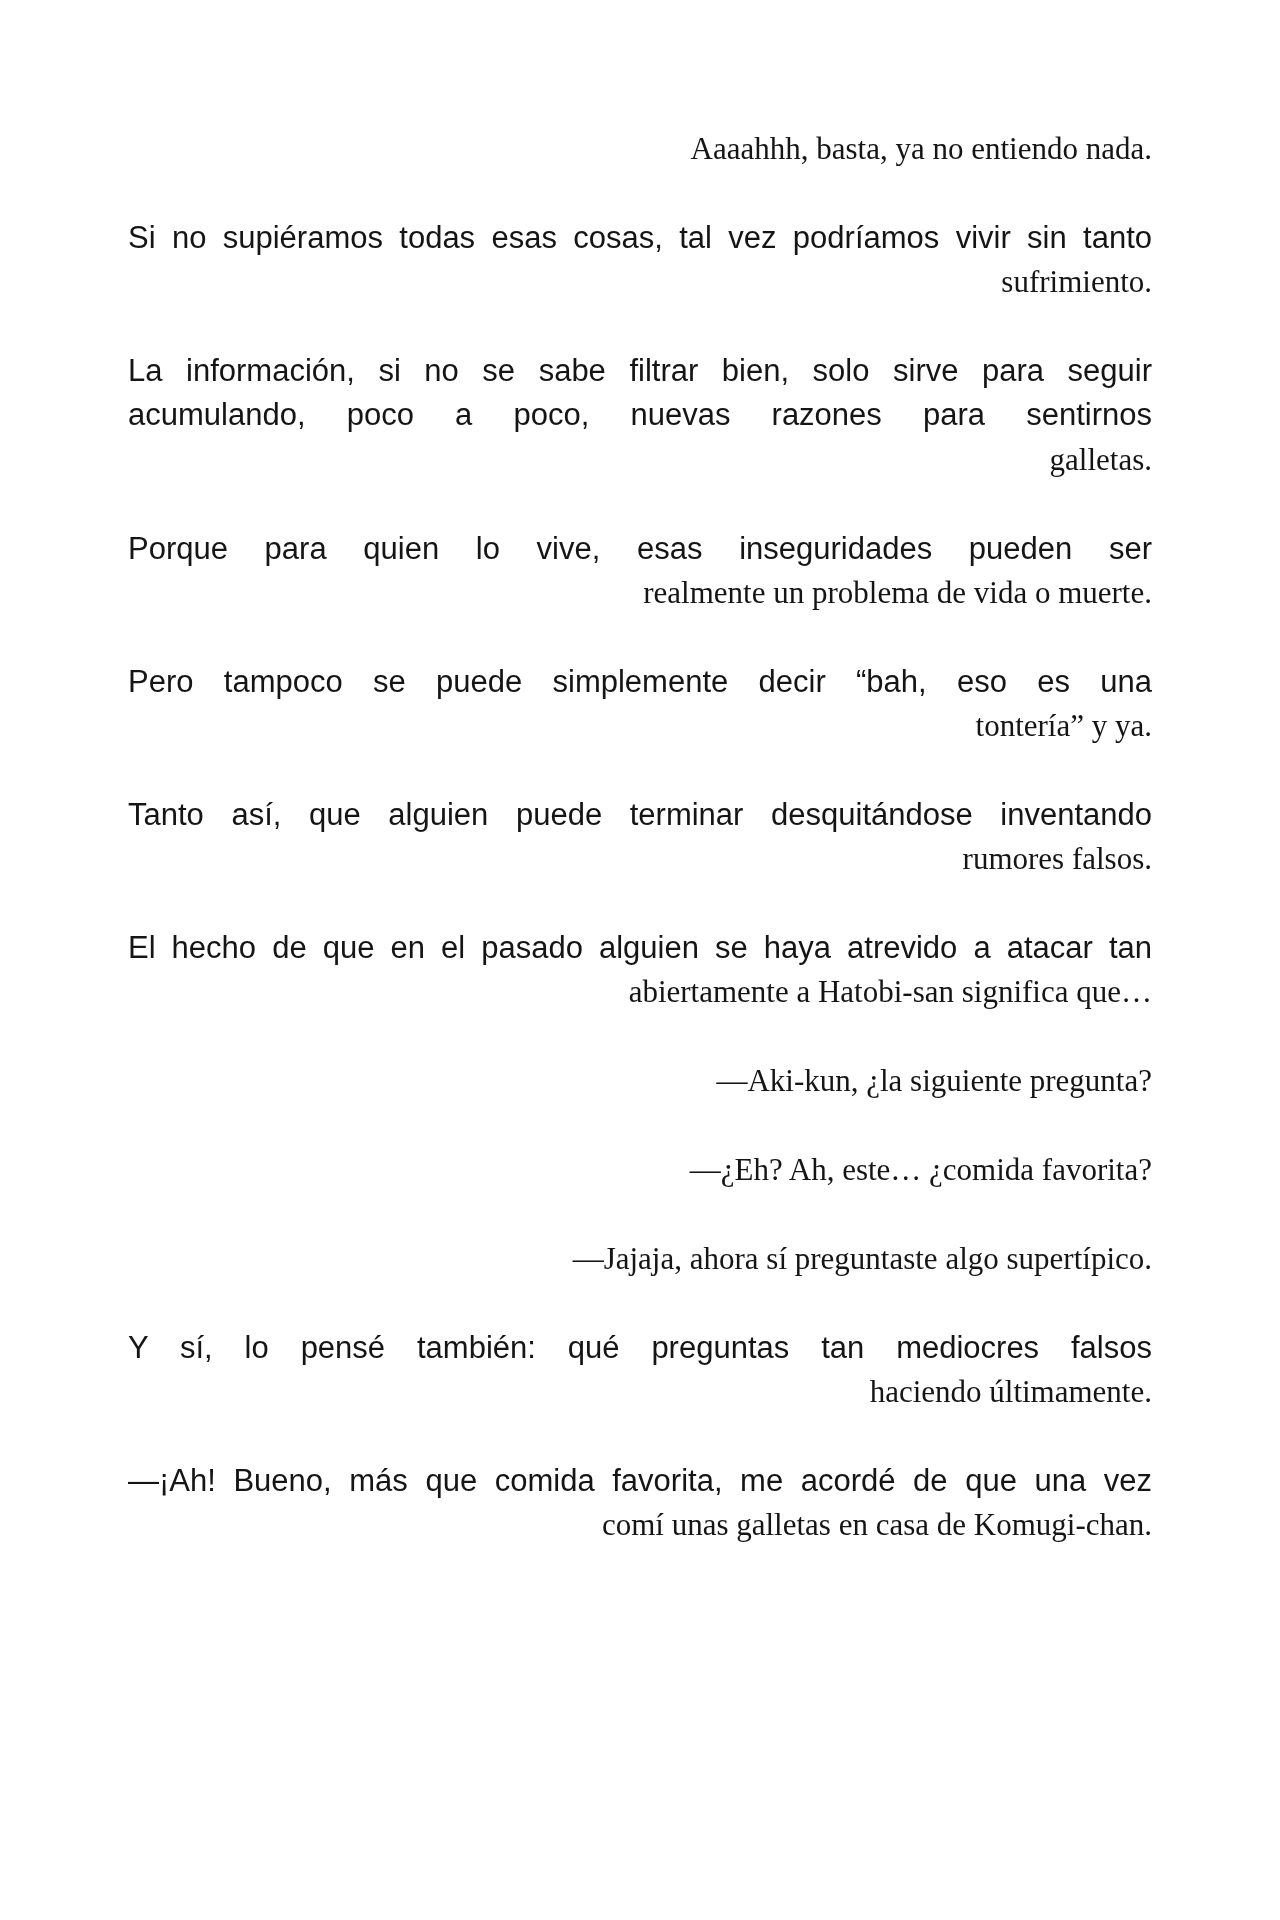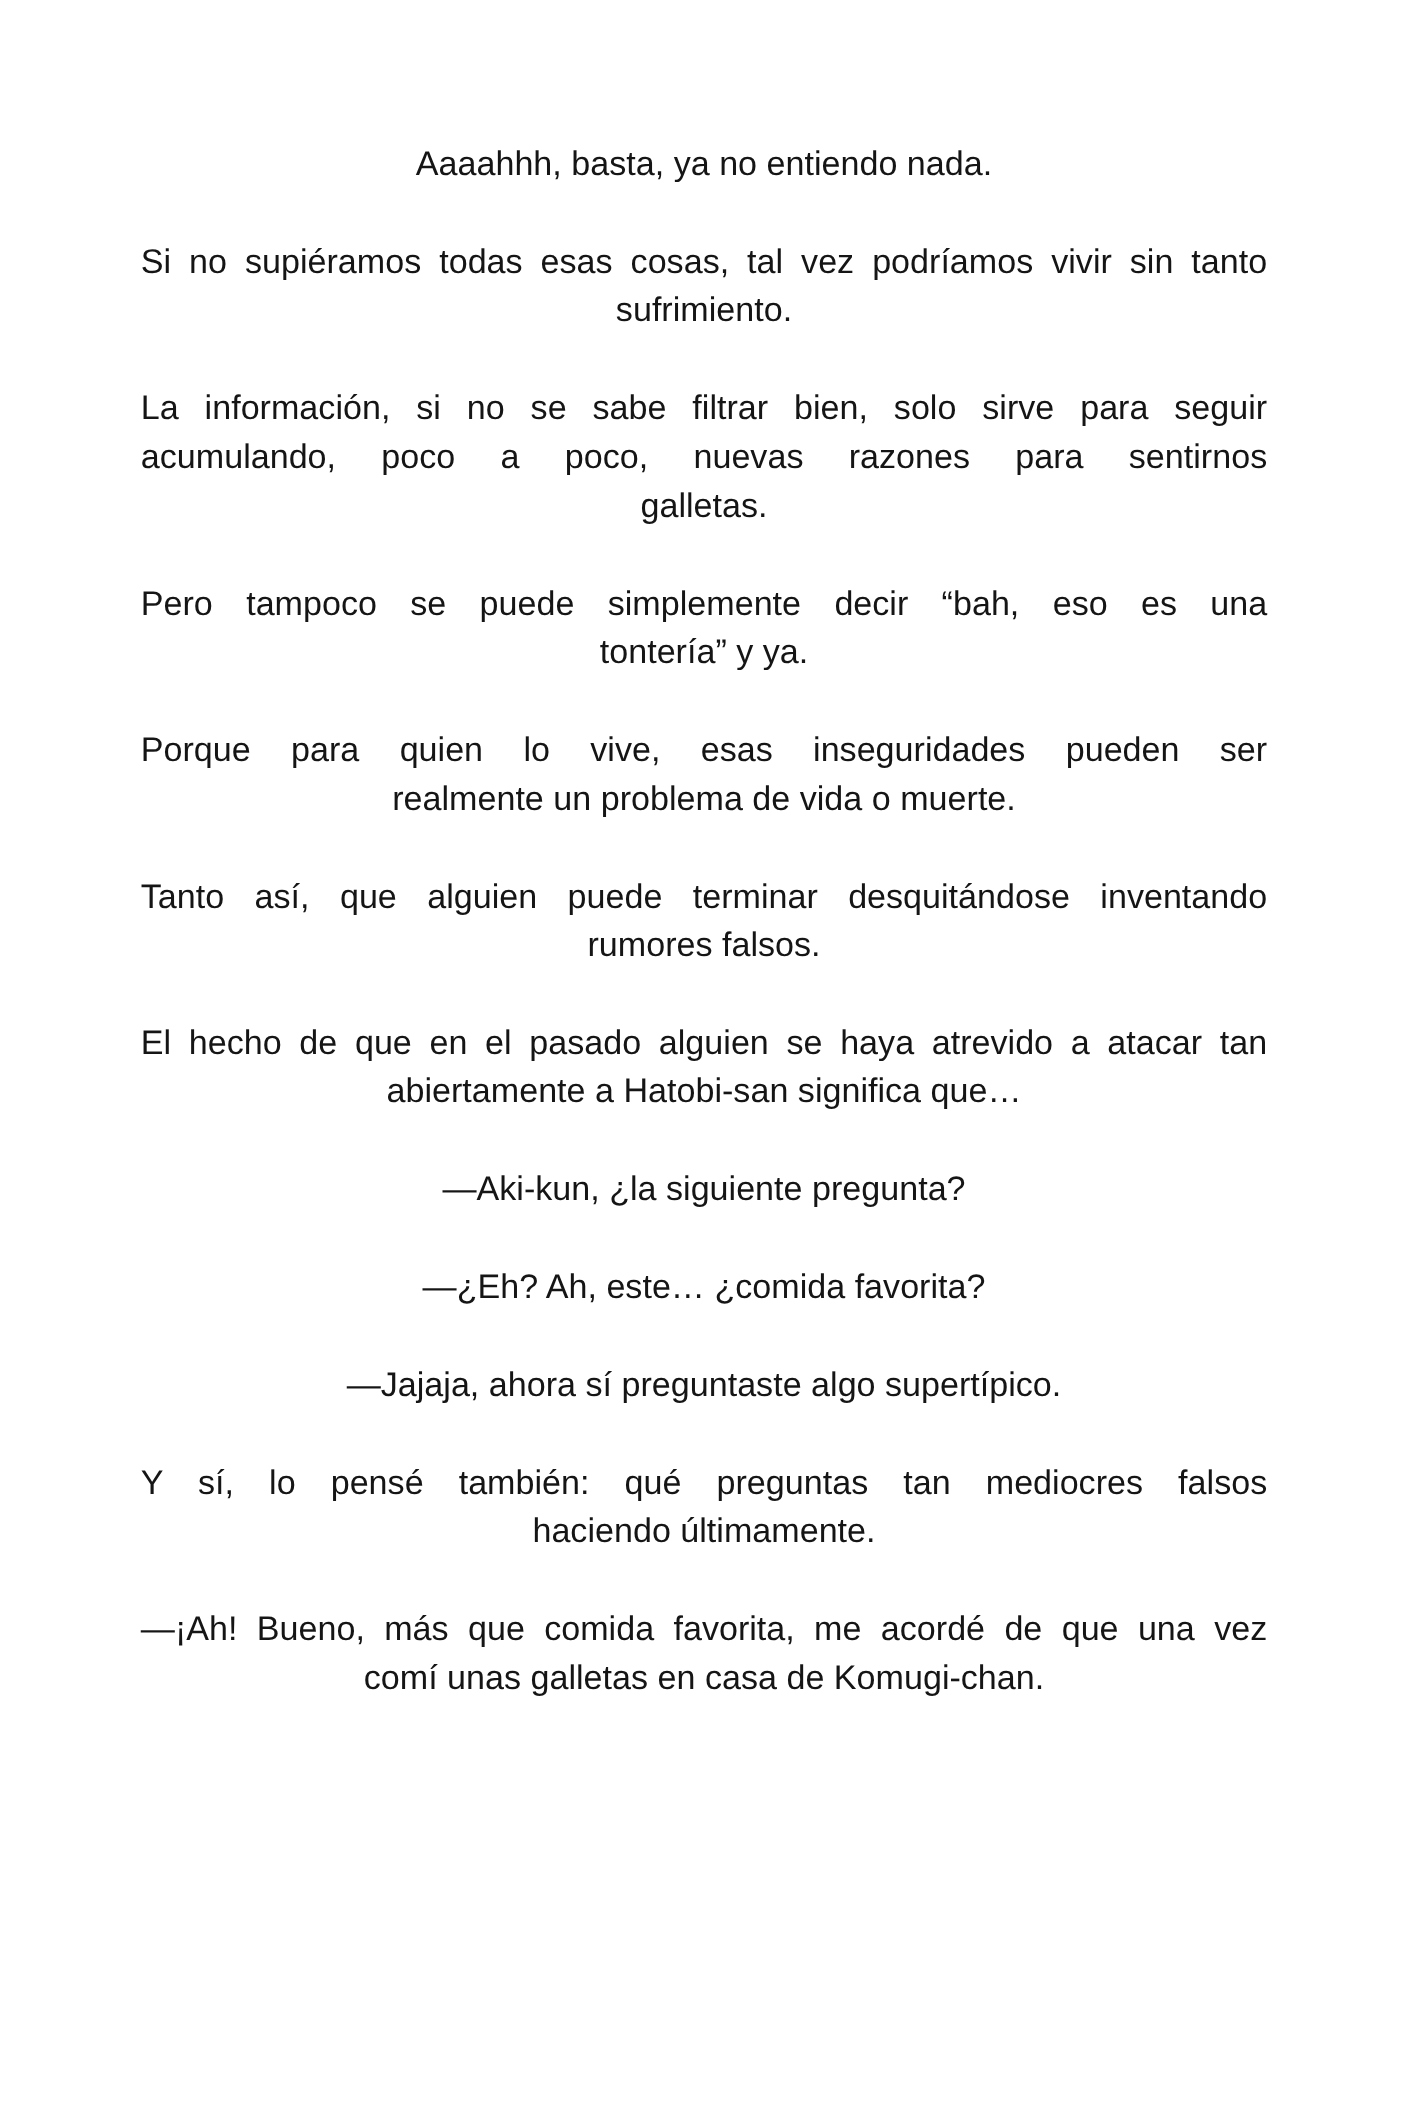--- a/index.html
+++ b/index.html
@@ -30,46 +30,47 @@
     display: block;
     white-space: nowrap;
     height: 44.4px;
   }
   .line.justify {
     text-align: justify;
     text-align-last: justify;
     white-space: normal;
   }
   .line.left {
-    text-align: center;
+    text-align: right;
+    font-family: Liberation Serif, serif;
   }
 </style>
 </head>
 <body>
 
 <div class="page">
   <p class="para">
     <span class="line left">Aaaahhh, basta, ya no entiendo nada.</span>
   </p>
   <p class="para">
     <span class="line justify">Si no supiéramos todas esas cosas, tal vez podríamos vivir sin tanto</span>
     <span class="line left">sufrimiento.</span>
   </p>
   <p class="para">
     <span class="line justify">La información, si no se sabe filtrar bien, solo sirve para seguir</span>
     <span class="line justify">acumulando, poco a poco, nuevas razones para sentirnos</span>
     <span class="line left">galletas.</span>
   </p>
   <p class="para">
+    <span class="line justify">Porque para quien lo vive, esas inseguridades pueden ser</span>
+    <span class="line left">realmente un problema de vida o muerte.</span>
+  </p>
+  <p class="para">
     <span class="line justify">Pero tampoco se puede simplemente decir “bah, eso es una</span>
     <span class="line left">tontería” y ya.</span>
-  </p>
-  <p class="para">
-    <span class="line justify">Porque para quien lo vive, esas inseguridades pueden ser</span>
-    <span class="line left">realmente un problema de vida o muerte.</span>
   </p>
   <p class="para">
     <span class="line justify">Tanto así, que alguien puede terminar desquitándose inventando</span>
     <span class="line left">rumores falsos.</span>
   </p>
   <p class="para">
     <span class="line justify">El hecho de que en el pasado alguien se haya atrevido a atacar tan</span>
     <span class="line left">abiertamente a Hatobi-san significa que…</span>
   </p>
   <p class="para">

